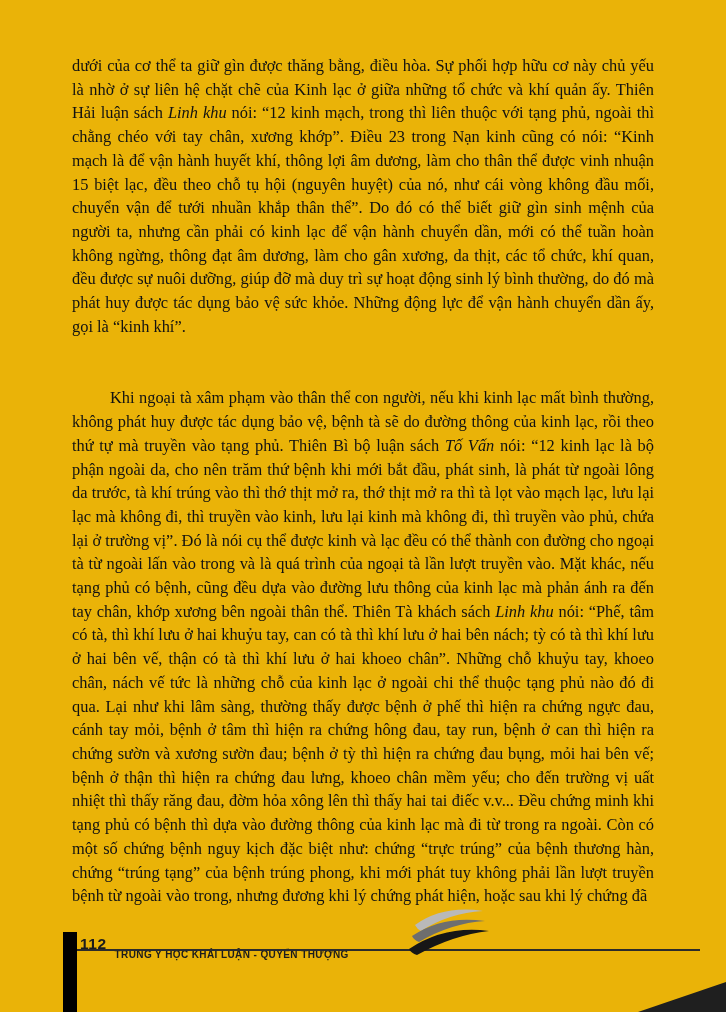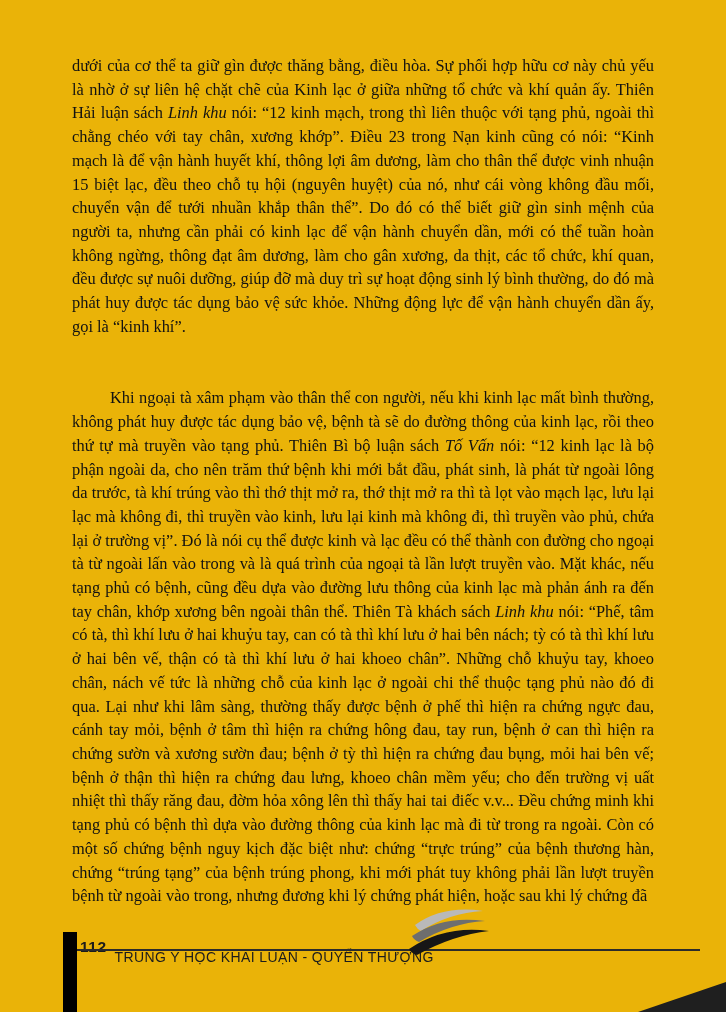--- a/index.html
+++ b/index.html
@@ -31,22 +31,22 @@
     display:flex;align-items:center;gap:8px;
     font-family:"Liberation Sans", sans-serif;
     color:#1c1c1c;
   }
   .page-num{
     font-weight:700;
     font-size:15.5px;
     letter-spacing:.5px;
   }
   .book-title{
-    font-weight:400;
-    font-size:14px;
+    font-weight:700;
+    font-size:10px;
     letter-spacing:.4px;
     margin-top:21px;
   }
   .footer-rule{
     position:absolute;
     left:75px;top:949px;
     width:625px;height:2px;
     background:#2b2b2b;
   }
   .swoosh{

